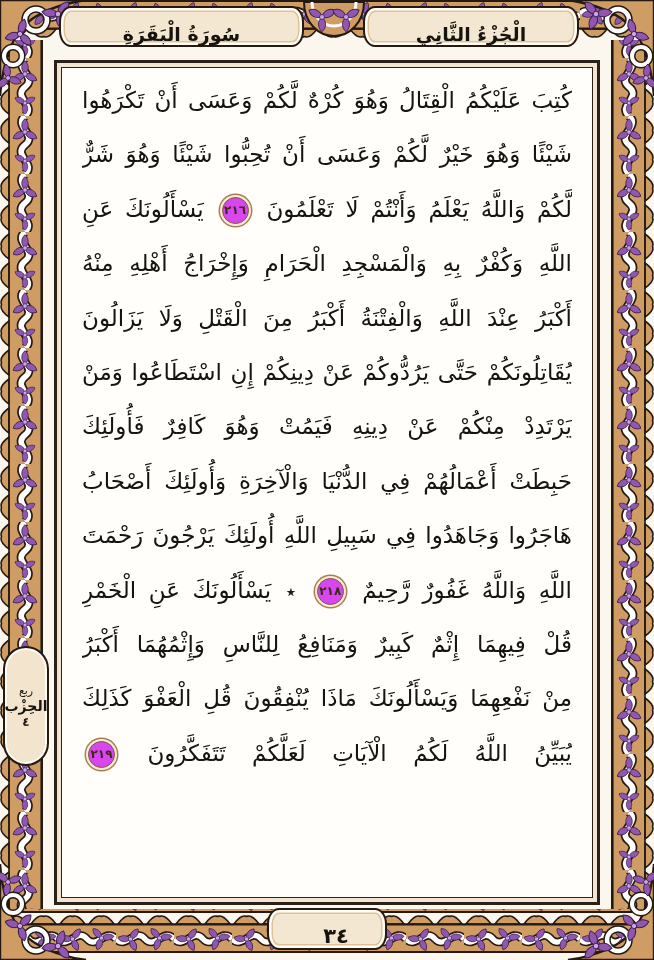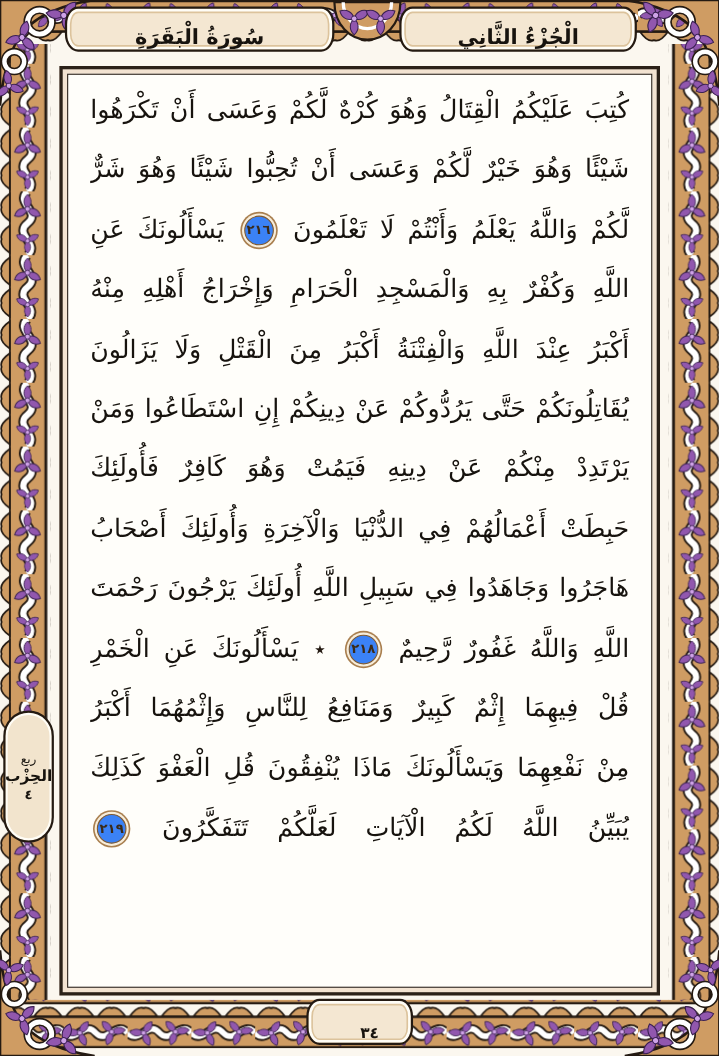--- a/index.html
+++ b/index.html
@@ -27,39 +27,39 @@
     padding:5px 20px 0;direction:rtl;overflow:hidden;
   }
   .qline{
     height:54.4px;line-height:54.4px;font-size:23px;color:#17130e;
     text-align:justify;text-align-last:justify;overflow:hidden;
   }
   .qtext{white-space:normal;}
   .medallion{
     display:inline-flex;align-items:center;justify-content:center;
     box-sizing:border-box;width:27px;height:27px;border-radius:50%;
-    background:#3b82f6;border:1px solid #7e5a33;
+    background:#d946ef;border:1px solid #7e5a33;
     box-shadow:0 0 0 2px #f7edda,0 0 0 3.5px #a97f4f;
     color:#3a2a18;font-size:12px;font-weight:bold;
     vertical-align:middle;margin:0 6px;line-height:1;
   }
   .hizbstar{font-size:19px;vertical-align:middle;color:#241a12;margin:0 2px;}
   .hizb-marker{
     position:absolute;left:3px;top:646px;width:46px;height:120px;
     box-sizing:border-box;background:#f2e4cd;border:2px solid #241a12;
     border-radius:23px;box-shadow:inset 0 0 0 2px #fffdf6;
     display:flex;flex-direction:column;align-items:center;justify-content:center;
     gap:1px;color:#17130e;z-index:4;text-align:center;
   }
   .hizb-marker .t1{font-size:11px;}
   .hizb-marker .t2{font-size:14px;font-weight:bold;}
   .hizb-marker .t3{font-size:12px;font-weight:bold;}
   .page-num{
-    left:50%;transform:translateX(-50%);bottom:10px;width:97px;height:42px;
-    font-size:14px;z-index:4;padding-left:18px;
+    left:50%;transform:translateX(-50%);bottom:10px;width:120px;height:42px;
+    font-size:21px;z-index:4;padding-left:18px;
   }
 </style>
 </head>
 <body>
 
 <div class="page">
 
   <svg class="orn" width="654" height="960" viewBox="0 0 654 960" aria-hidden="true">
     <defs>
       <path id="petal" d="M0,0 C-4.5,-4 -4.5,-10 0,-14 C4.5,-10 4.5,-4 0,0"></path>

